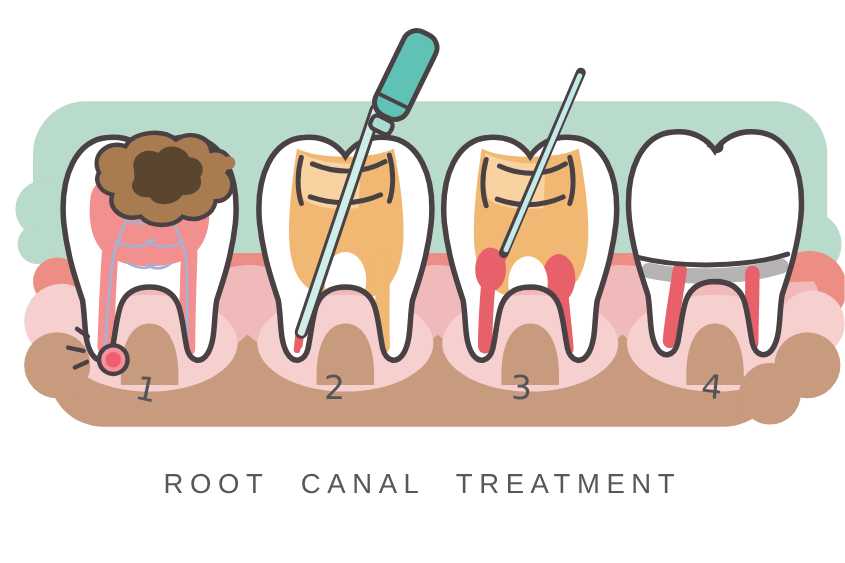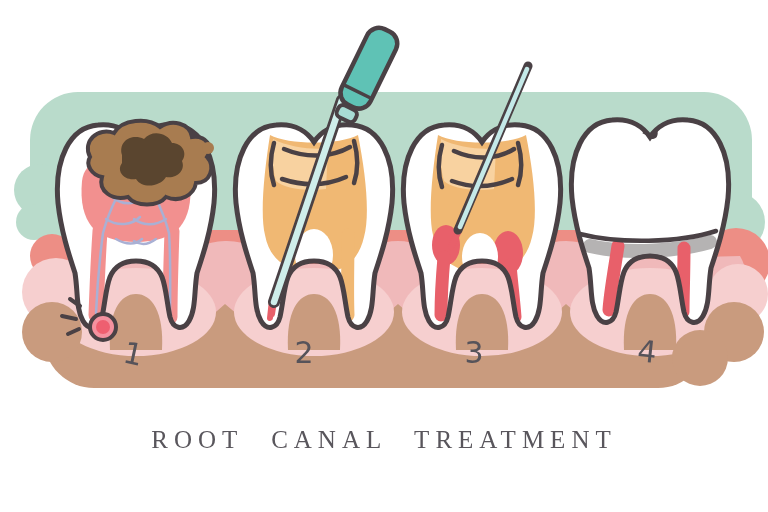--- a/index.html
+++ b/index.html
@@ -1,21 +1,21 @@
 <!DOCTYPE html>
 <html><head>
 <meta charset="utf-8">
 <style>
   html,body{margin:0;padding:0;background:#fff;}
   #stage{position:relative;width:768px;height:512px;background:#fff;overflow:hidden;
          font-family:"DejaVu Sans", sans-serif;}
   #title{position:absolute;left:0;right:0;top:426px;text-align:center;
          font-size:25px;font-weight:400;color:#59565c;
          letter-spacing:6px;word-spacing:16px;
-         font-family:Liberation Serif, serif;}
+         font-family:Liberation Sans, sans-serif;}
   svg{display:block;}
 </style>
 </head>
 <body>
 
 <div id="stage">
 
 <svg width="768" height="512" viewBox="0 0 768 512">
   <defs>
     <path id="molar" d="M8,88 C4,44 20,12 48,10 C68,8 80,18 86,27 C92,18 104,8 124,10

